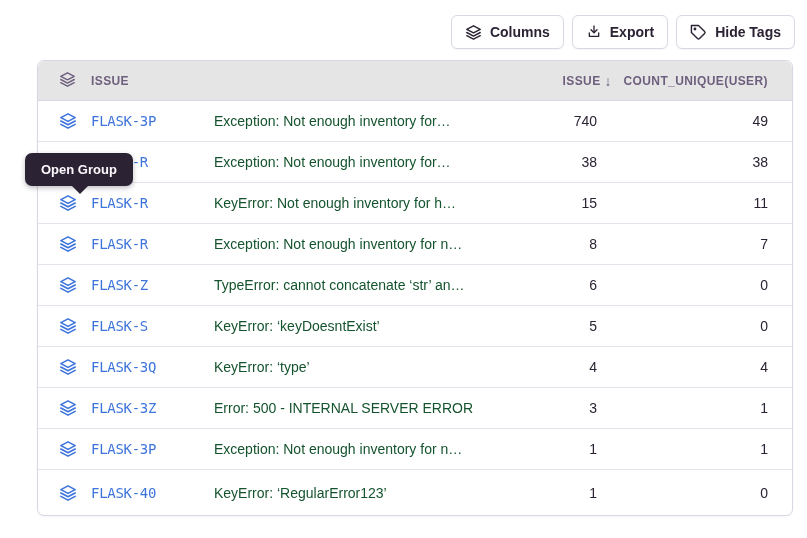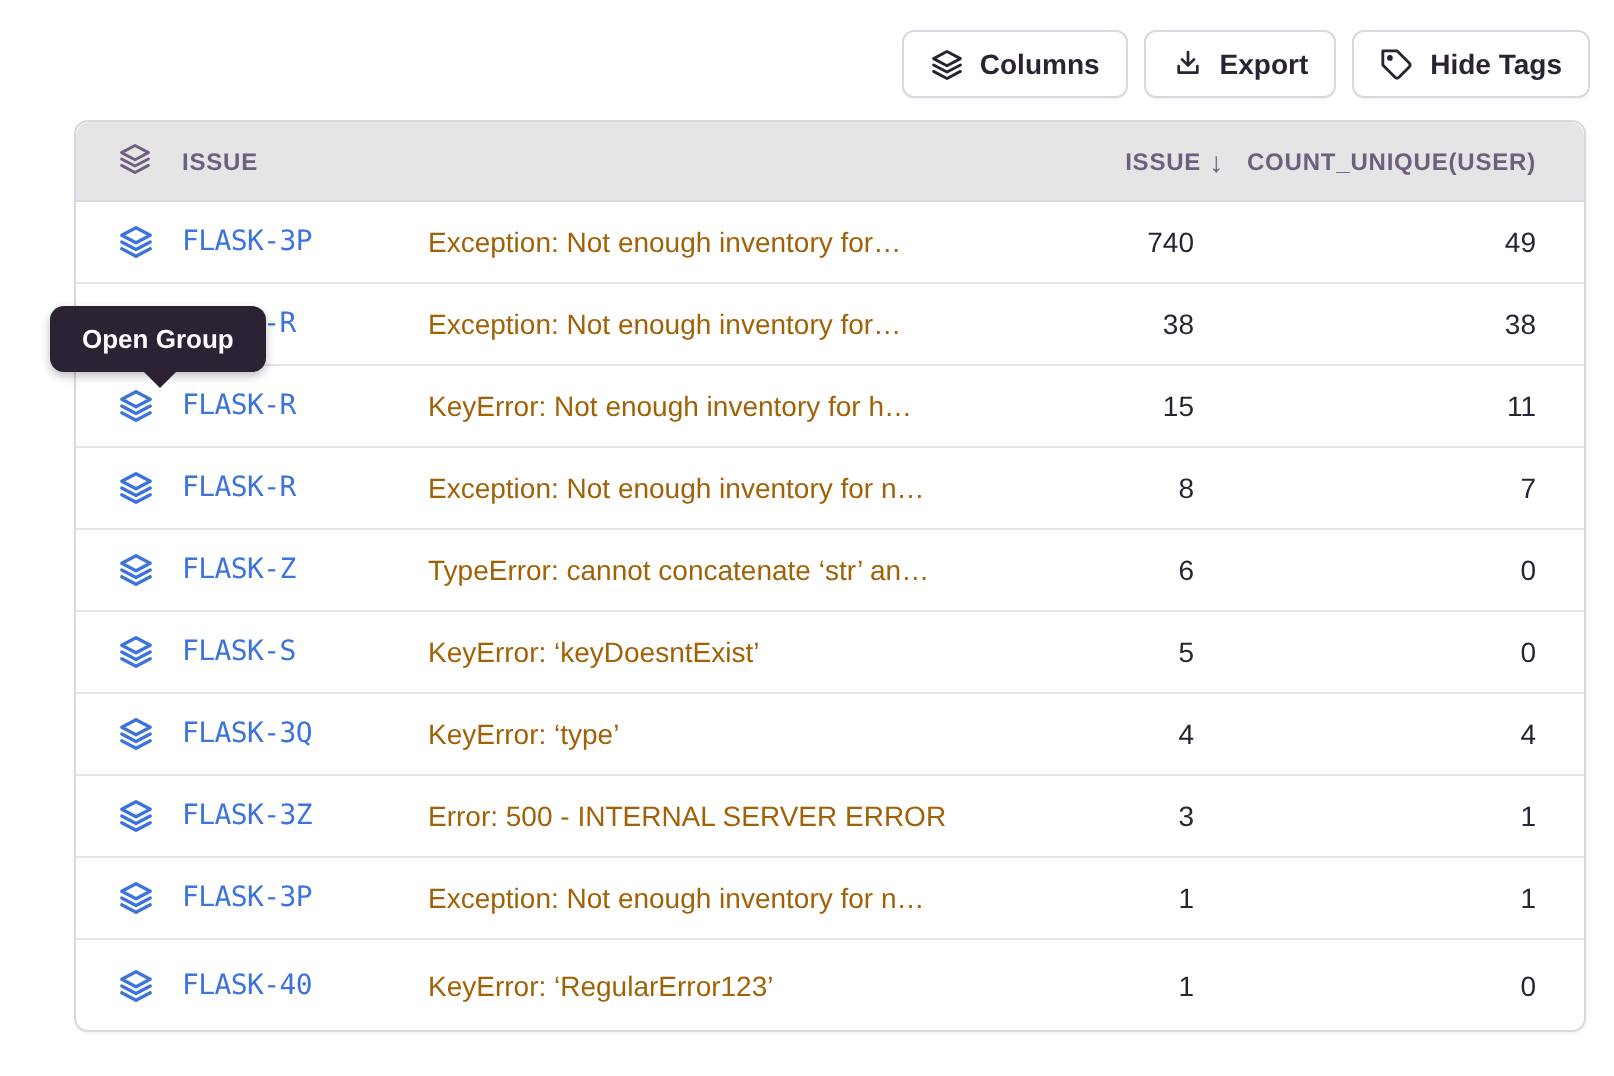--- a/index.html
+++ b/index.html
@@ -28,21 +28,21 @@
   .h-count { display:flex; align-items:center; justify-content:flex-end; gap:4px; padding-right:9px; }
   .h-unique { display:flex; align-items:center; justify-content:flex-end; padding-right:24px; }
   .sort-arrow { font-size:14px; font-weight:400; color:#6e5f7e; line-height:1; }
 
   .row { height:41px; border-bottom:1px solid #e7e1ec; font-size:14px; }
   .row:last-child { border-bottom:none; height:45px; }
   .c-issue { display:flex; align-items:center; gap:14px; padding-left:21px; overflow:hidden; }
   .row-icon { display:flex; align-items:center; cursor:pointer; color:#3d74db; }
   .issue-link { font-family:"DejaVu Sans Mono", monospace; font-size:14px; color:#3d74db;
     text-decoration:none; letter-spacing:-0.3px; white-space:nowrap; cursor:pointer; }
-  .c-message { color:#a16207; white-space:nowrap; overflow:hidden; text-overflow:clip; }
+  .c-message { color:#14532d; white-space:nowrap; overflow:hidden; text-overflow:clip; }
   .c-count, .c-unique { text-align:right; padding-right:24px; color:#2b2233; }
 
   
   .tooltip { position:absolute; left:25px; top:153px; height:33px; padding:0 16px;
     display:flex; align-items:center; background:#2b2233; color:#fcfafd;
     font-size:13px; font-weight:600; border-radius:7px; z-index:5;
     box-shadow:0 2px 5px rgba(43,34,51,0.3); white-space:nowrap; }
   .tooltip::after { content:""; position:absolute; top:100%; left:47px;
     border-left:8px solid transparent; border-right:8px solid transparent;
     border-top:8px solid #2b2233; }

